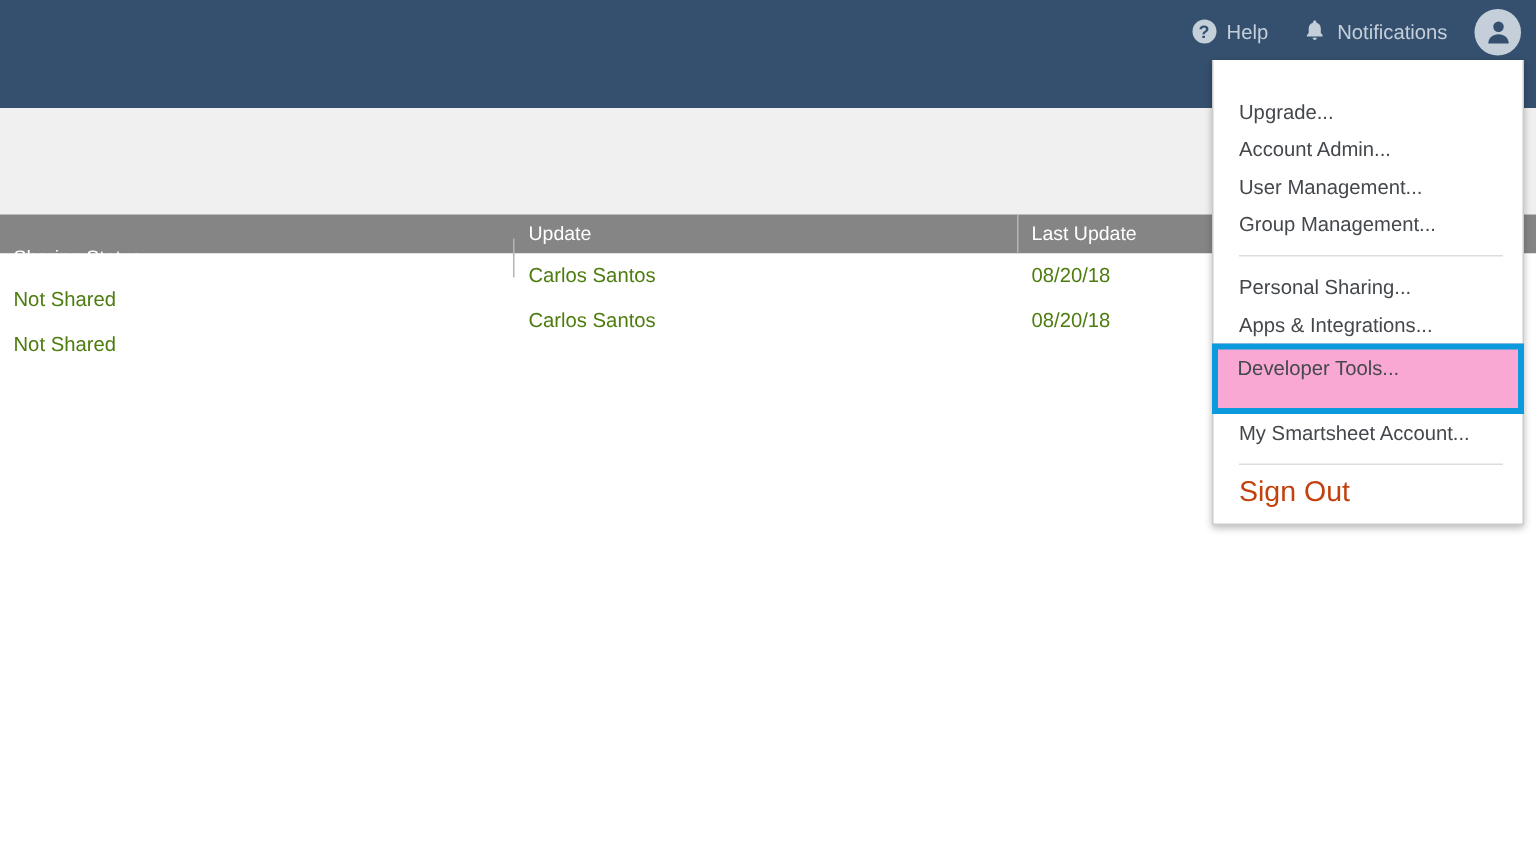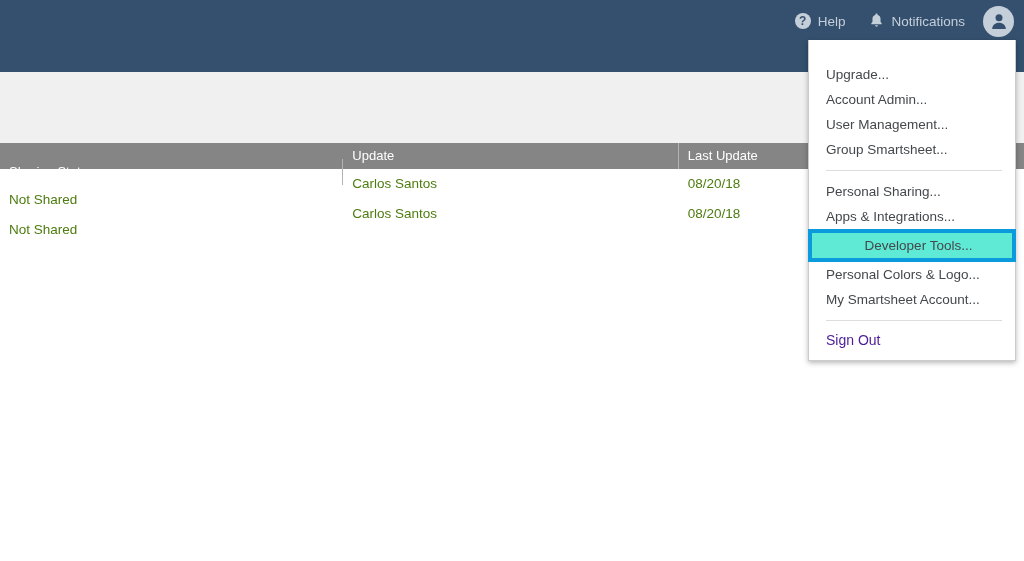--- a/index.html
+++ b/index.html
@@ -143,41 +143,40 @@
     font-size: 13.5px;
     color: #44484c;
     padding: 0 0 0 17px;
     height: 25px;
     line-height: 25px;
     white-space: nowrap;
     cursor: pointer;
     box-sizing: border-box;
   }
   .menu-item.highlighted {
-    background: #5eead4;
+    background: #f9a8d4;
     border-top: 4px solid #0b9bdd;
     border-bottom: 4px solid #0b9bdd;
     border-left: 4px solid #0b9bdd;
     border-right: 4px solid #0b9bdd;
-    height: 33px;
+    height: 47px;
     line-height: 25px;
     padding-left: 13px;
     margin-left: -1px;
     margin-right: -1px;
     width: 208px;
-    text-align: center;
   }
   .menu-sep {
     height: 1px;
     background: #dddddd;
     margin: 8px 13px 8px 17px;
   }
   .menu-signout {
-    font-size: 14px;
-    color: #4c1d95;
+    font-size: 19px;
+    color: #c2410c;
     padding-left: 17px;
     height: 22px;
     line-height: 22px;
     cursor: pointer;
   }
   .menu-email {
     font-size: 11.5px;
     color: #6a6e72;
     padding-left: 17px;
     height: 18px;
@@ -237,27 +236,26 @@
     <div class="cell col-update">08/20/18</div>
   </div>
 
 </div>
 
 <div class="menu">
 
   <div class="menu-item">Upgrade...</div>
   <div class="menu-item">Account Admin...</div>
   <div class="menu-item">User Management...</div>
-  <div class="menu-item">Group Smartsheet...</div>
+  <div class="menu-item">Group Management...</div>
 
   <div class="menu-sep"></div>
 
   <div class="menu-item">Personal Sharing...</div>
   <div class="menu-item">Apps &amp; Integrations...</div>
   <div class="menu-item highlighted">Developer Tools...</div>
-  <div class="menu-item">Personal Colors &amp; Logo...</div>
   <div class="menu-item">My Smartsheet Account...</div>
 
   <div class="menu-sep"></div>
 
   <div class="menu-signout">Sign Out</div>
 
 </div>
 
 </body></html>

